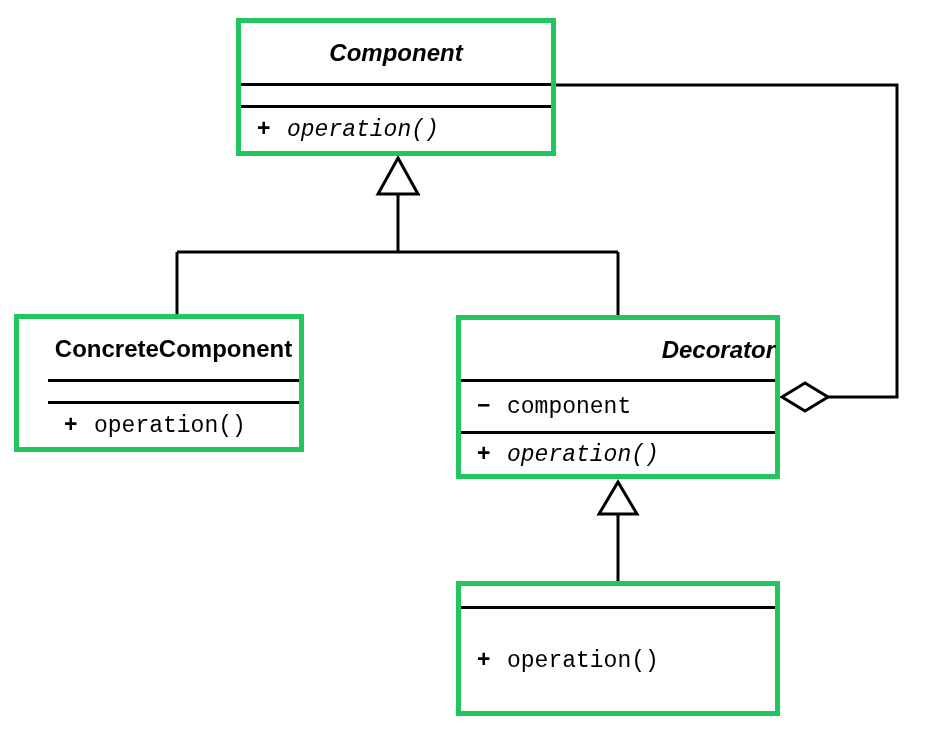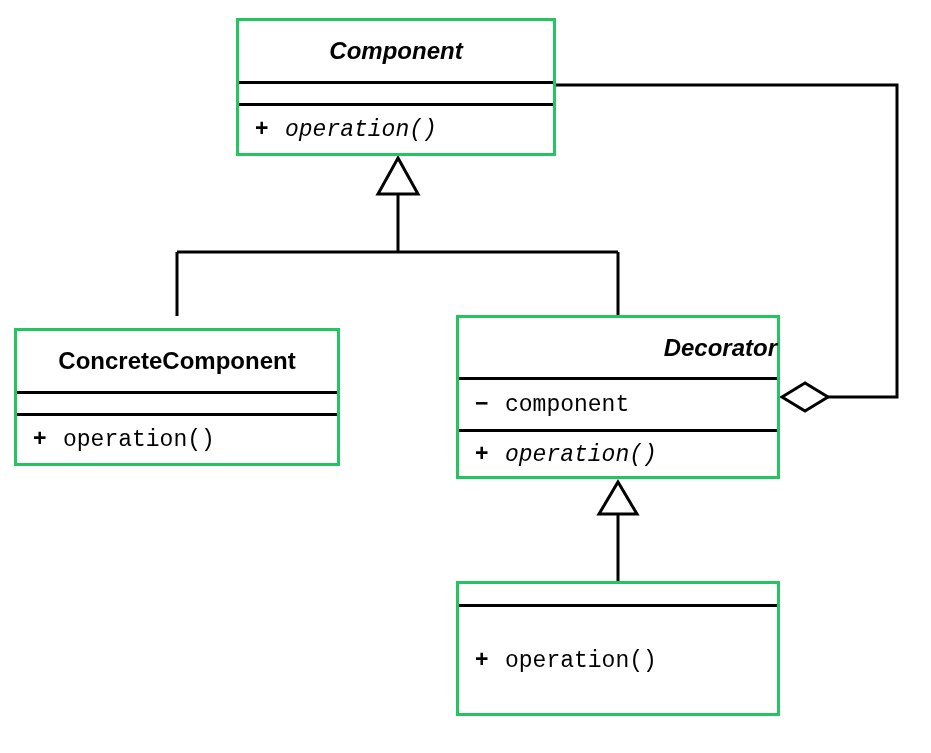--- a/index.html
+++ b/index.html
@@ -36,21 +36,21 @@
     fill: #ffffff;
     stroke: #000000;
     stroke-width: 3;
     stroke-linejoin: miter;
   }
   
   .uml-class {
     position: absolute;
     box-sizing: border-box;
     background: #ffffff;
-    border: 3px solid #22c55e;
+    border: 5px solid #22c55e;
     display: flex;
     flex-direction: column;
     z-index: 5;
   }
   .uml-compartment {
     box-sizing: border-box;
     background: #ffffff;
     display: flex;
     align-items: center;
     position: relative;
@@ -135,21 +135,21 @@
     </div>
     <div class="uml-compartment compartment-empty" style="height:22px;"></div>
     <div class="uml-compartment compartment-members" style="flex:1 1 auto;">
       <div class="member-row">
         <span class="member-visibility">+</span>
         <span class="member-label abstract">operation()</span>
       </div>
     </div>
   </div>
 
-  <div class="uml-class" id="box-concrete-component" style="left:14px; top:328px; width:326px; height:138px;">
+  <div class="uml-class" id="box-concrete-component" style="left:14px; top:314px; width:290px; height:138px;padding-left:29px;">
     <div class="uml-compartment compartment-name" style="height:60px;">
       <span class="class-title">ConcreteComponent</span>
     </div>
     <div class="uml-compartment compartment-empty" style="height:22px;"></div>
     <div class="uml-compartment compartment-members" style="flex:1 1 auto;">
       <div class="member-row">
         <span class="member-visibility">+</span>
         <span class="member-label">operation()</span>
       </div>
     </div>

